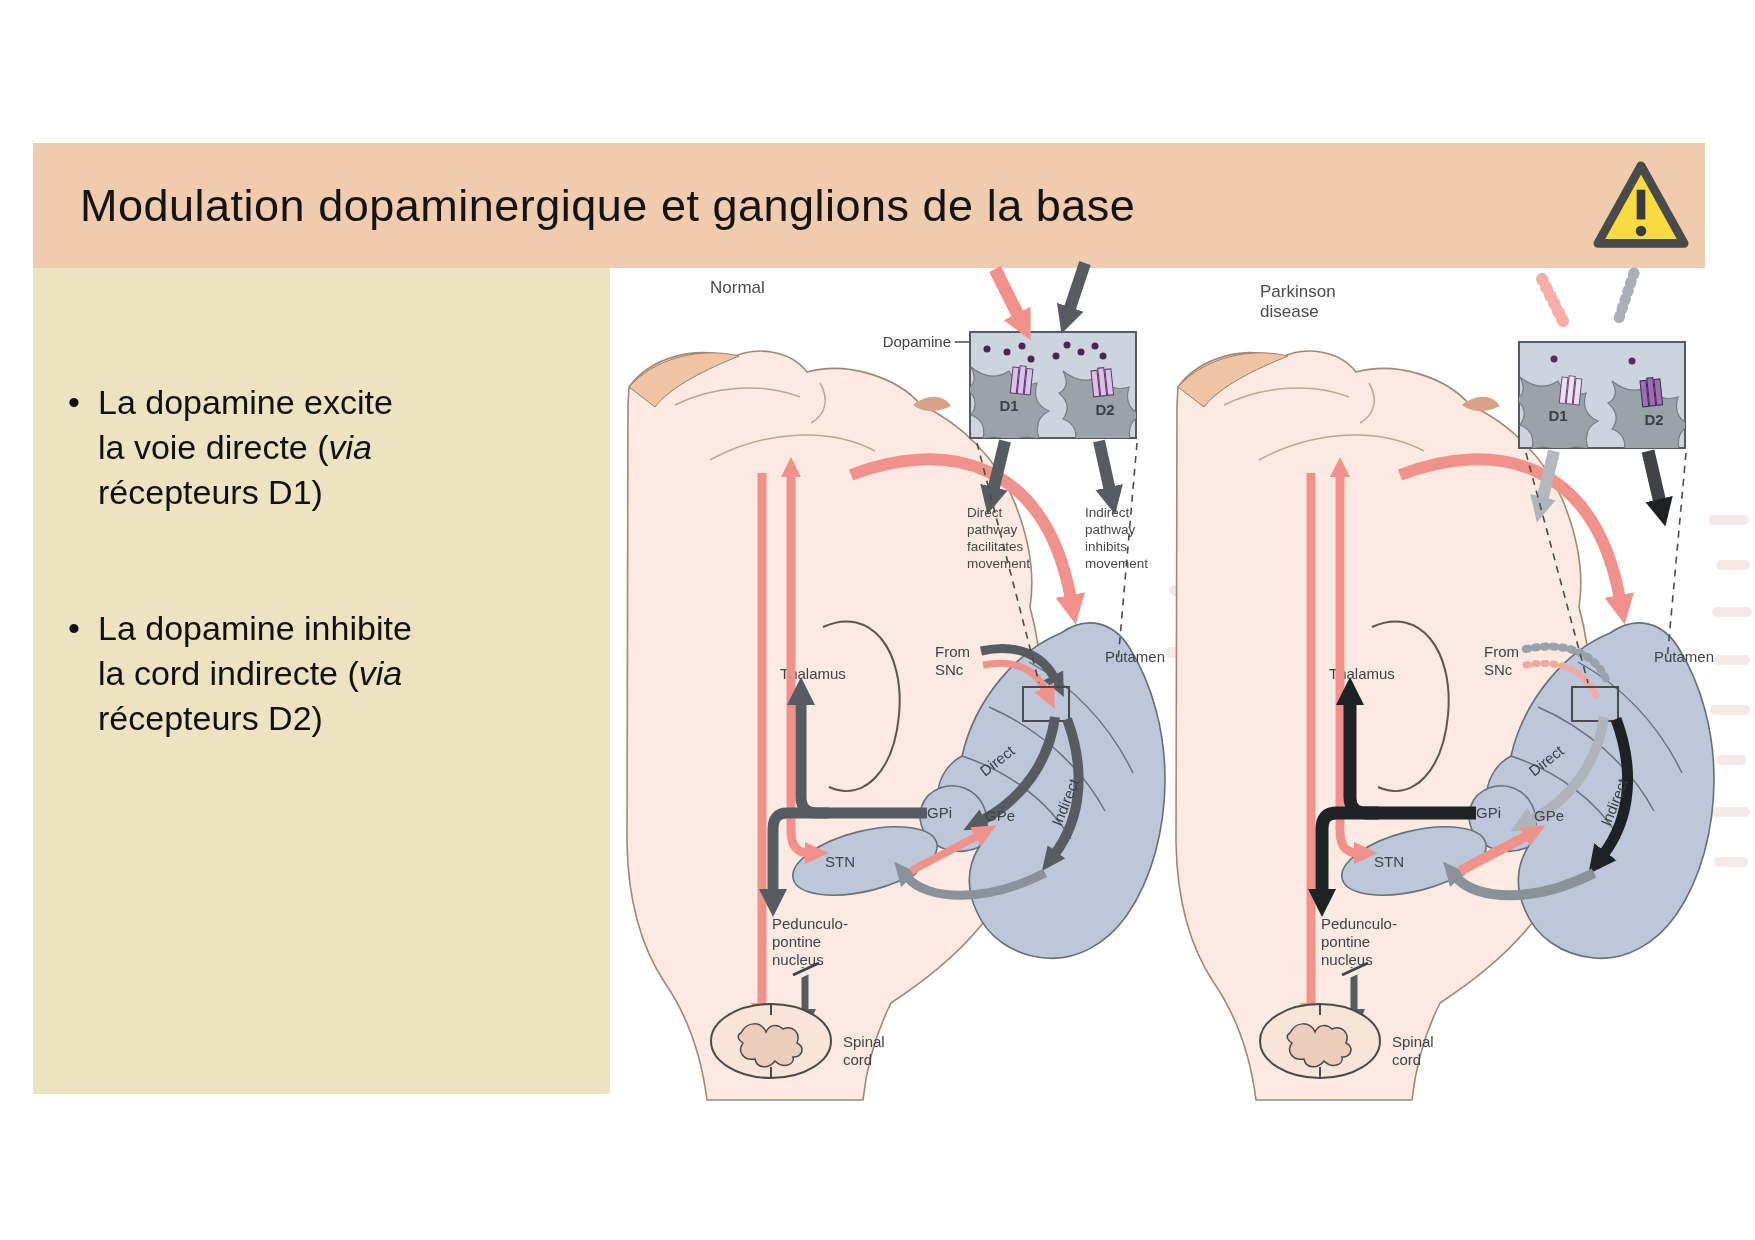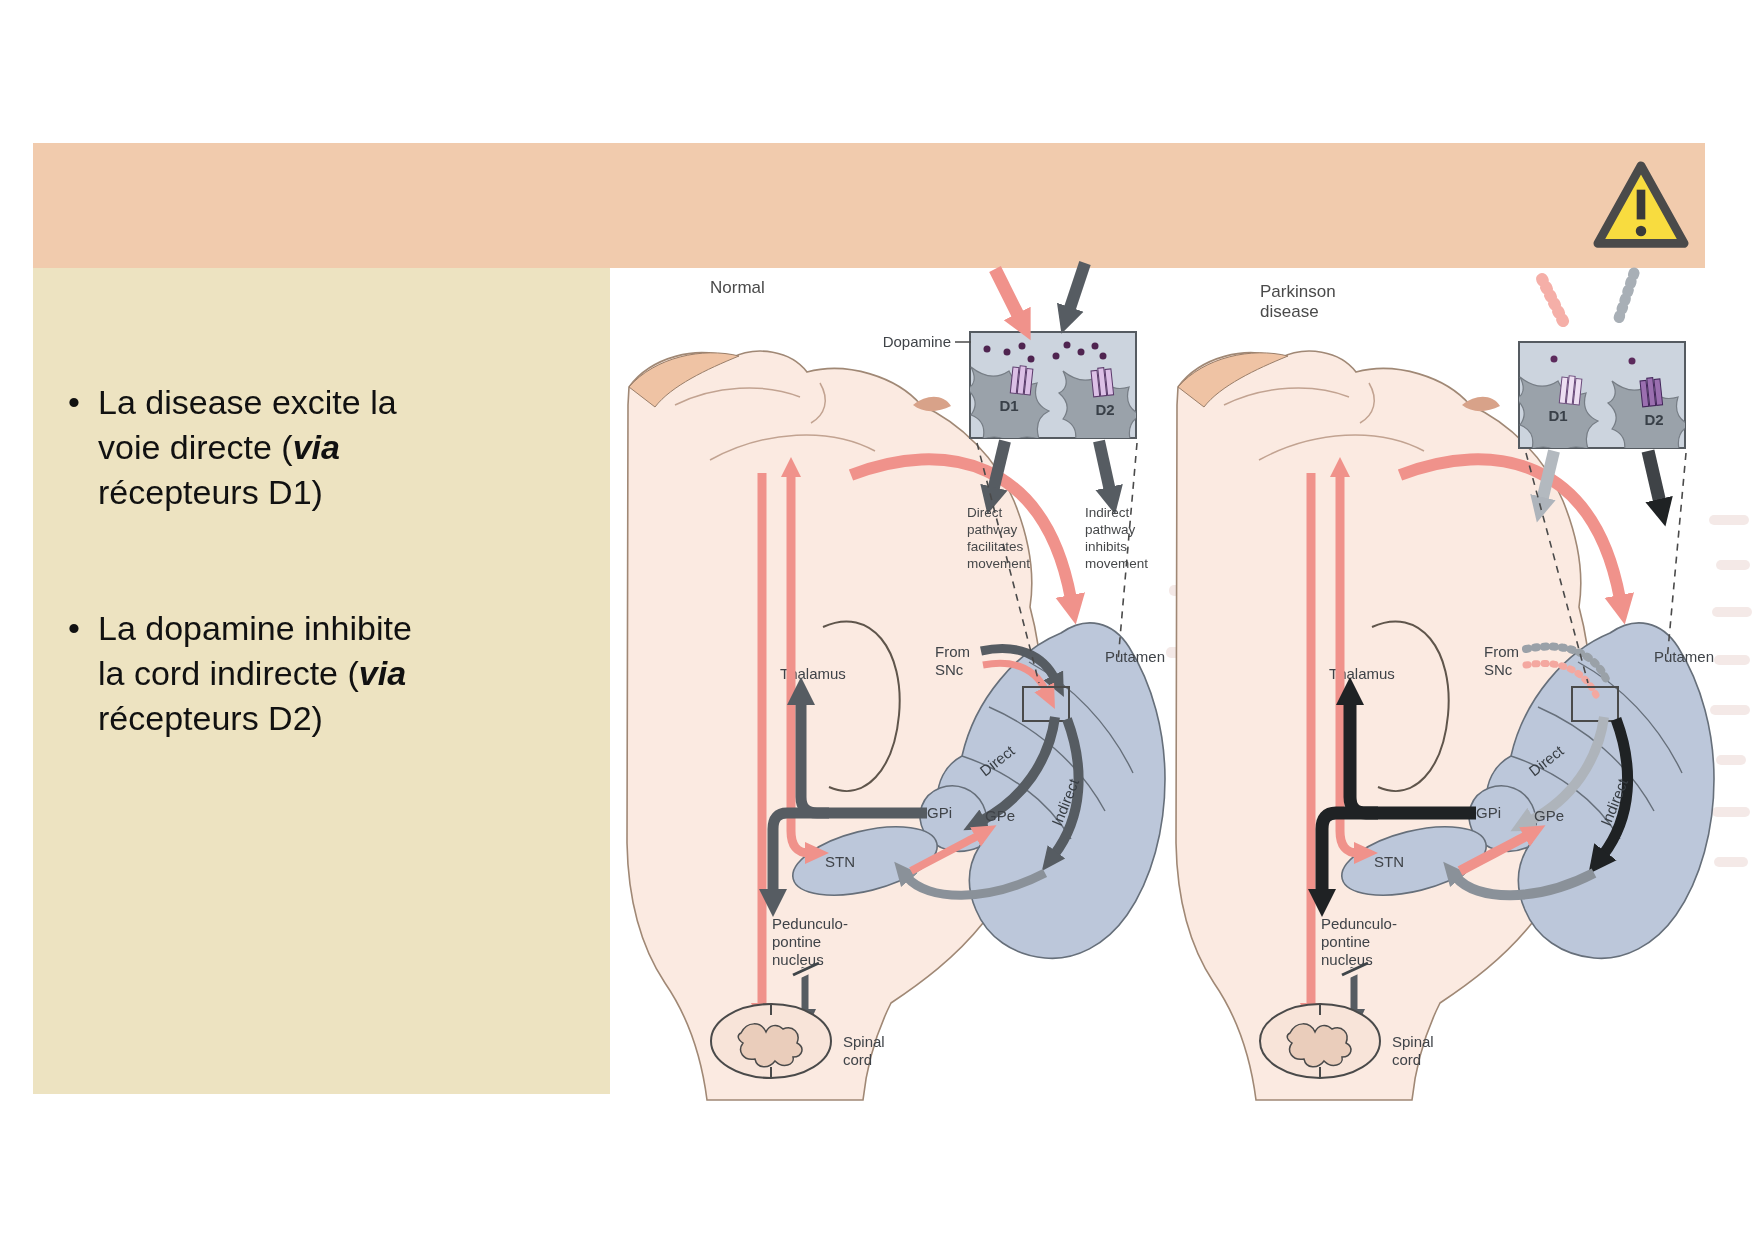--- a/index.html
+++ b/index.html
@@ -7,21 +7,21 @@
          font-family:"Liberation Sans",sans-serif;overflow:hidden;}
   .title-band{position:absolute;left:33px;top:143px;width:1672px;height:125px;
               background:#F1CBAD;display:flex;align-items:center;}
   .title-text{font-size:45px;color:#141414;padding-left:47px;letter-spacing:.5px;}
   .warning{position:absolute;right:16px;top:16px;width:96px;height:94px;}
   .left-panel{position:absolute;left:33px;top:268px;width:577px;height:826px;
               background:#EDE3C1;}
   .bullet{position:absolute;left:35px;display:flex;color:#111;}
   .bullet .bdot{font-size:34px;line-height:1.32;width:30px;flex:0 0 30px;}
   .bullet .btext{font-size:34px;line-height:1.32;width:318px;}
-  .bullet .btext i{font-style:italic;font-weight:bold;}
+  .bullet .btext i{font-style:italic;}
   .b1{top:112px;} .b2{top:338px;}
   .figure{position:absolute;left:615px;top:255px;width:1140px;height:850px;}
   svg text{font-family:"Liberation Sans",sans-serif;}
   .pt{font-size:17px;fill:#4A4A4A;}
   .lbl{font-size:15px;fill:#3F4348;}
   .cap{font-size:13.5px;fill:#46484A;}
   .dlabel{font-size:15px;font-weight:bold;fill:#394048;}
   .band-lbl{font-size:15px;fill:#383E44;}
   .brain{fill:#FBEAE1;stroke:#A08875;stroke-width:1.6;}
   .fold{fill:none;stroke:#C2A391;stroke-width:1.5;}
@@ -31,31 +31,32 @@
   .insetbox{fill:#CCD4DE;stroke:#555B61;stroke-width:2;}
   .neuron{fill:#9AA2AA;stroke:#767D85;stroke-width:1.2;}
   .smudge{fill:#C4897E;}
 </style>
 </head>
 <body>
 
 <div class="slide">
 
   <div class="title-band">
+    <div class="title-text">Modulation dopaminergique et ganglions de la base</div>
     <svg class="warning" viewBox="0 0 100 98">
       <path d="M 50 7 L 95 88 L 5 88 Z" fill="#F8DC3F" stroke="#4A4A4A" stroke-width="9" stroke-linejoin="round"></path>
       <line x1="50" y1="32" x2="50" y2="63" stroke="#3A3A3A" stroke-width="9"></line>
       <circle cx="50" cy="75" r="5.5" fill="#3A3A3A"></circle>
     </svg>
   </div>
 
   <div class="left-panel">
     <div class="bullet b1">
       <span class="bdot">•</span>
-      <span class="btext"><span>La disease excite la voie directe (</span><i>via</i><span> récepteurs D1)</span></span>
+      <span class="btext"><span>La dopamine excite la voie directe (</span><i>via</i><span> récepteurs D1)</span></span>
     </div>
     <div class="bullet b2">
       <span class="bdot">•</span>
       <span class="btext"><span>La dopamine inhibite la cord indirecte (</span><i>via</i><span> récepteurs D2)</span></span>
     </div>
   </div>
 
   <svg class="figure" viewBox="0 0 1140 850">
     <defs>
       <marker id="mPink" markerUnits="userSpaceOnUse" markerWidth="26" markerHeight="24" refX="4" refY="12" orient="auto">

